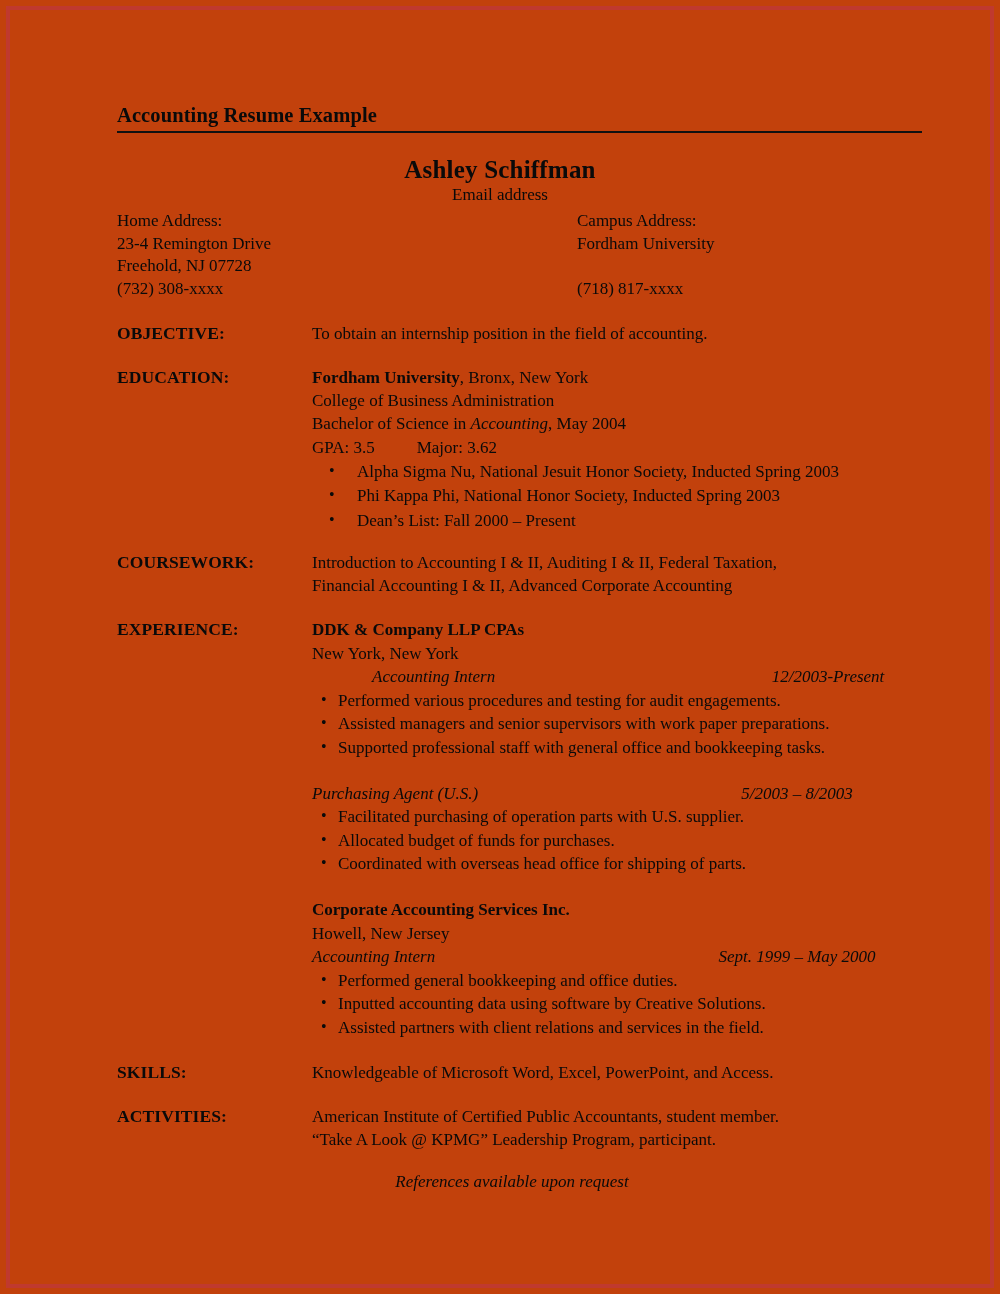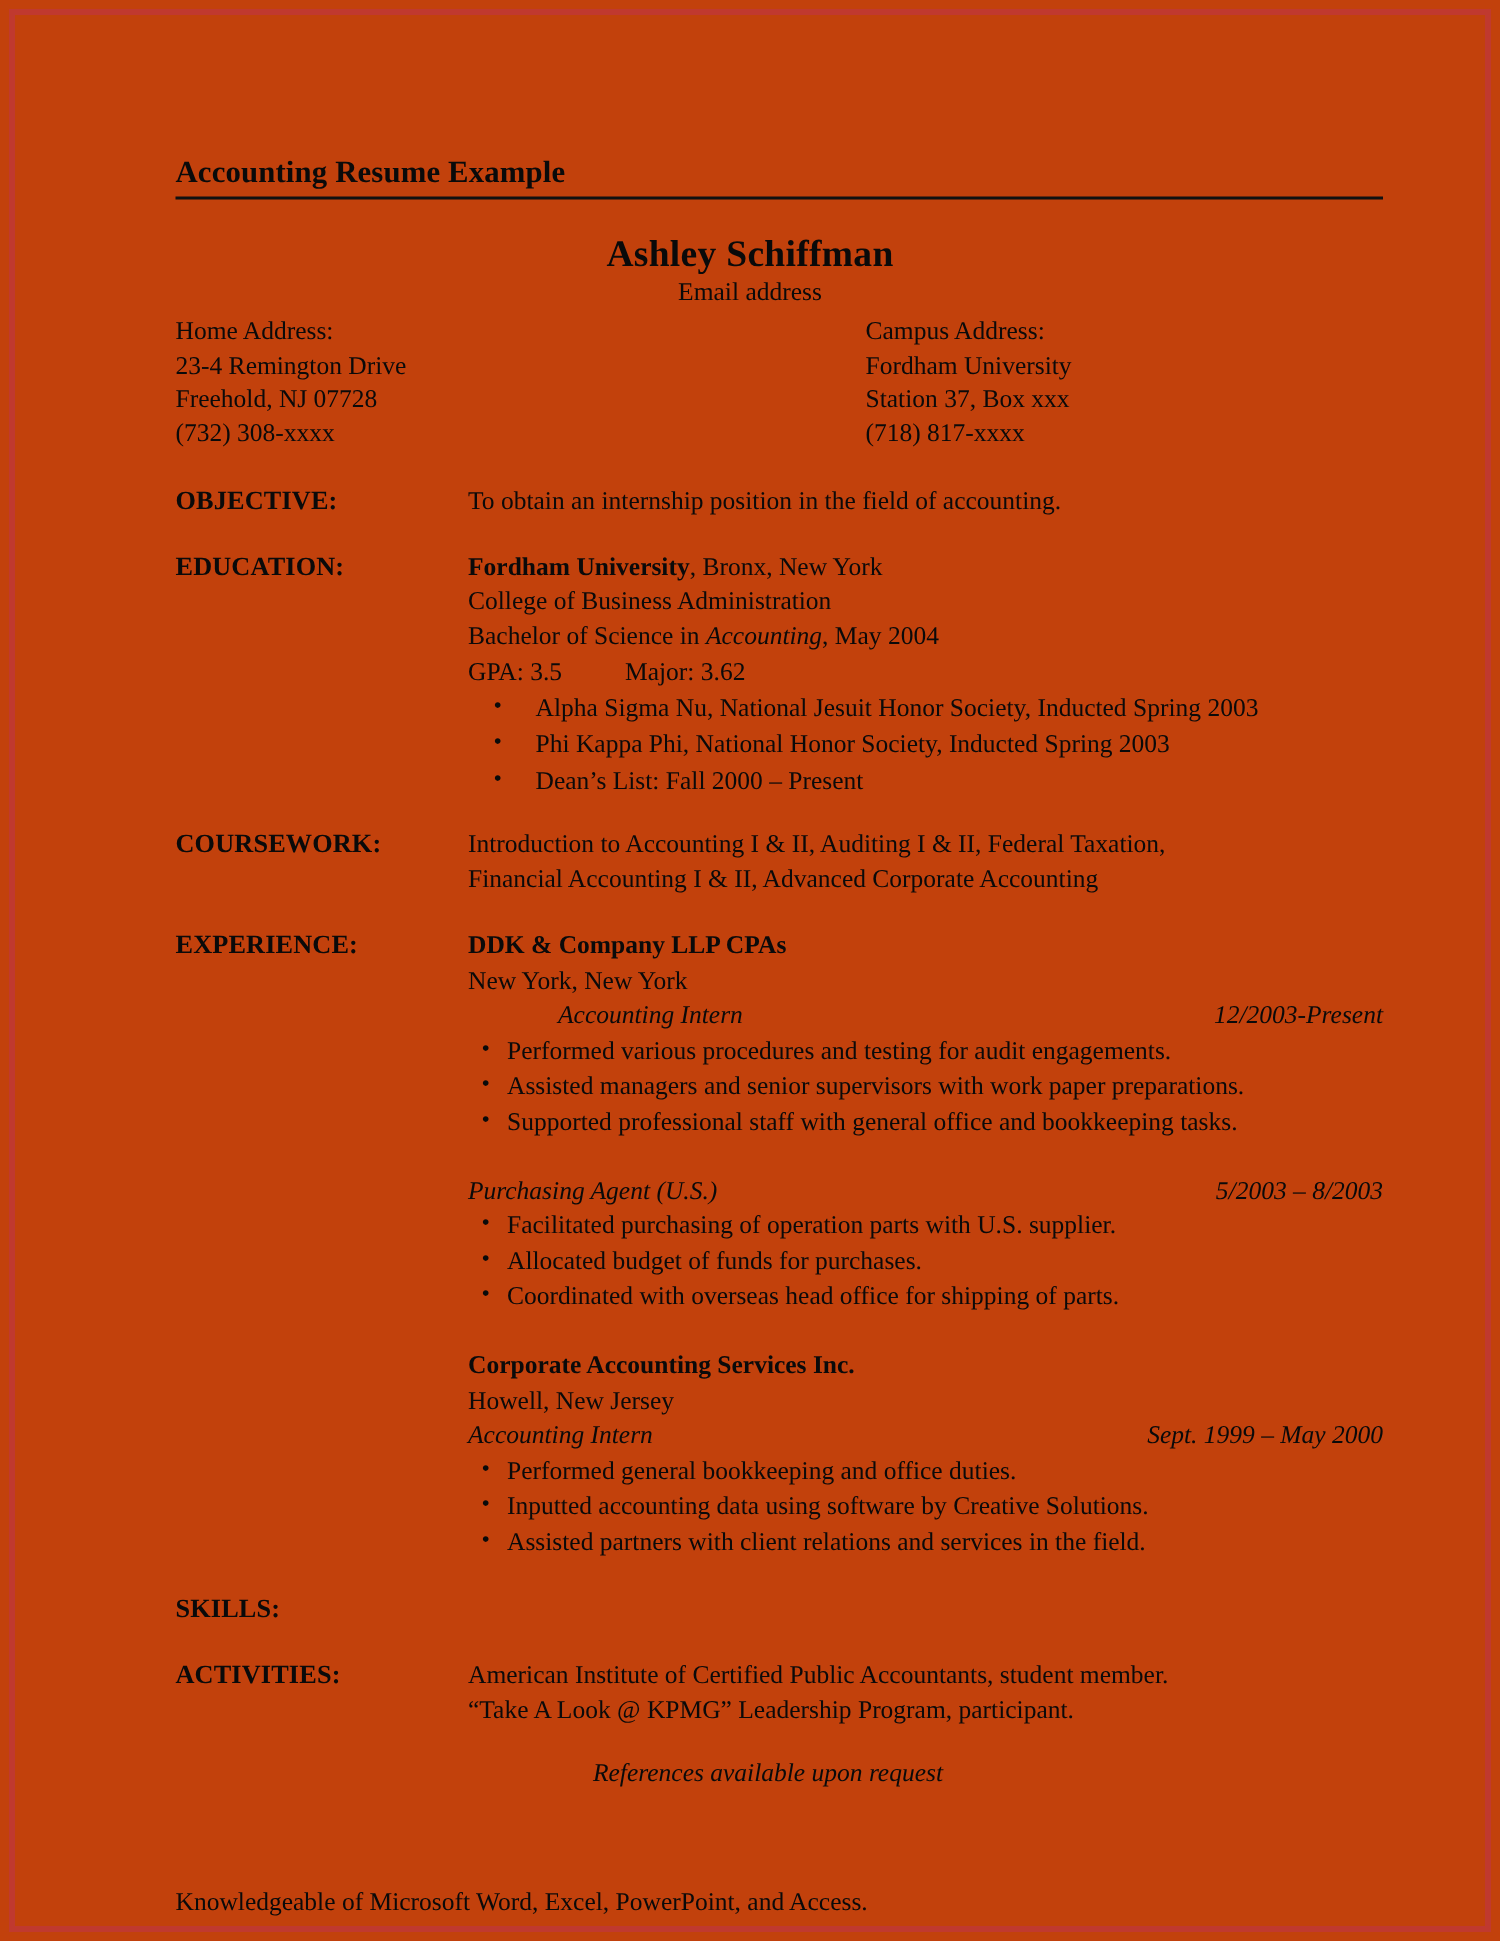--- a/index.html
+++ b/index.html
@@ -168,21 +168,21 @@
     flex-direction: column;
   }
   .job-org { font-weight: bold; }
   .job-loc { text-align: left; width: 250px; }
   .job-sub {
     display: flex;
     justify-content: space-between;
     font-style: italic;
     line-height: 23.6px;
   }
-  .job-date { text-align: right; width: 250px; }
+  .job-date { text-align: center; width: 250px; }
   
   .job-sub.indent .job-title { padding-left: 60px; }
   .job-sub.indent .job-date { padding-left: 62px; width: 188px; }
 
   .job-gap { height: 22px; }
 
   .closing {
     position: absolute;
     left: 117px;
     top: 1172px;
@@ -211,21 +211,20 @@
     <div class="addr-row">
       <div class="addr-col-left">Home Address:</div>
       <div class="addr-right-inner">Campus Address:</div>
     </div>
     <div class="addr-row">
       <div class="addr-col-left">23-4 Remington Drive</div>
       <div class="addr-right-inner">Fordham University</div>
     </div>
     <div class="addr-row">
       <div class="addr-col-left">Freehold, NJ 07728</div>
-      <div class="addr-right-inner">Station 37, Box xxx</div>
     </div>
     <div class="addr-row">
       <div class="addr-col-left">(732) 308-xxxx</div>
       <div class="addr-right-inner">(718) 817-xxxx</div>
     </div>
   </div>
 
   <div class="section" style="top:322px;">
     <div class="sec-label">OBJECTIVE:</div>
     <div class="sec-body">
@@ -304,21 +303,21 @@
         <ul class="bul exp">
           <li>Performed general bookkeeping and office duties.</li>
           <li>Inputted accounting data using software by Creative Solutions.</li>
           <li>Assisted partners with client relations and services in the field.</li>
         </ul>
       </div>
 
     </div>
   </div>
 
-  <div class="section" style="top:1061px;flex-direction:column;">
+  <div class="section" style="top:1061px;">
     <div class="sec-label">SKILLS:</div>
     <div class="sec-body">
       <span class="line">Knowledgeable of Microsoft Word, Excel, PowerPoint, and Access.</span>
     </div>
   </div>
 
   <div class="section" style="top:1105px;">
     <div class="sec-label">ACTIVITIES:</div>
     <div class="sec-body">
       <span class="line">American Institute of Certified Public Accountants, student member.</span>

